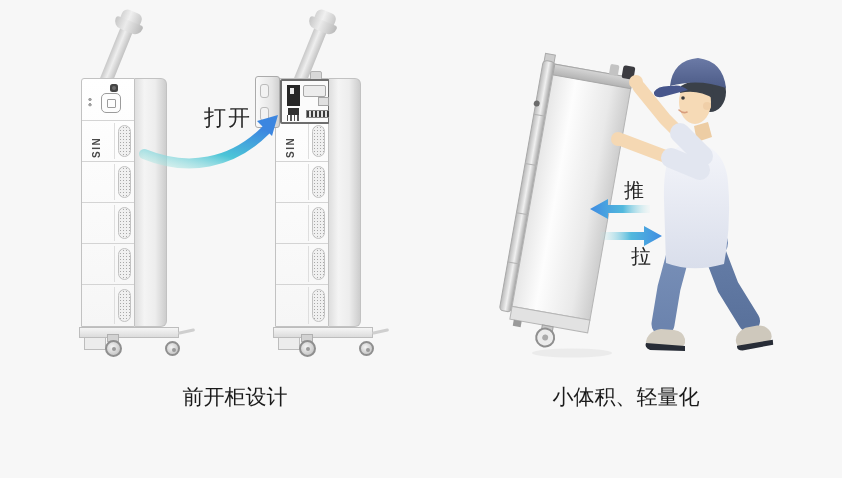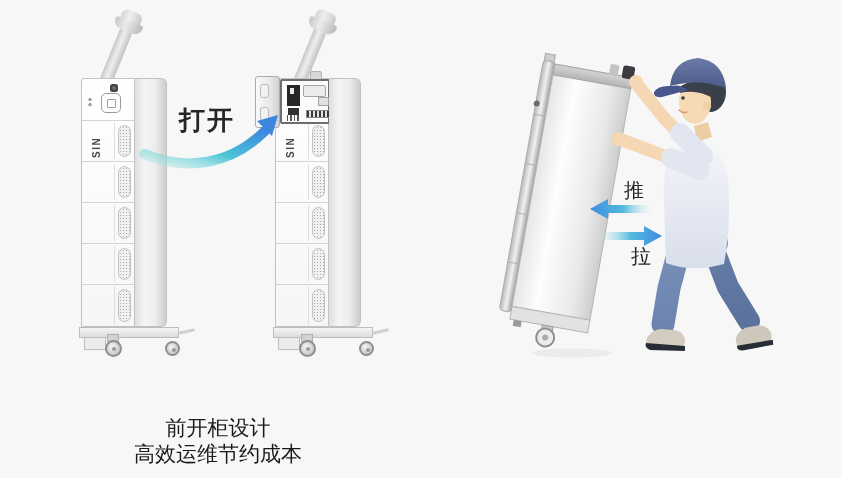--- a/index.html
+++ b/index.html
@@ -89,27 +89,27 @@
           background:linear-gradient(90deg,#fafafa,#e4e4e4 70%,#d0d0d0);
           border:1px solid #ababab; border-radius:3px; }
   .door::before { content:''; position:absolute; left:4px; top:7px; width:7px; height:12px;
           border:1px solid #bbbbbb; border-radius:3px; background:#f2f2f2; }
   .door::after  { content:''; position:absolute; left:4px; top:30px; width:7px; height:12px;
           border:1px solid #bbbbbb; border-radius:3px; background:#f2f2f2; }
 
   .open-arrow { position:absolute; left:138px; top:102px; z-index:6; }
 
   
-  .action-label { position:absolute; left:179px; top:103px; font-size:26px; color:#262626;
-                  letter-spacing:2px; font-weight:700; z-index:7; }
+  .action-label { position:absolute; left:204px; top:103px; font-size:22px; color:#262626;
+                  letter-spacing:2px; font-weight:400; z-index:7; }
   .push-label { position:absolute; left:624px; top:177px; font-size:20px; color:#262626; font-weight:500; z-index:7; }
   .pull-label { position:absolute; left:631px; top:243px; font-size:20px; color:#262626; font-weight:500; z-index:7; }
   .caption { position:absolute; top:384px; width:300px; text-align:center;
              font-size:21px; line-height:26px; font-weight:500; color:#1a1a1a; z-index:7; }
-  .caption-left  { left:68px;margin-top:31px; }
+  .caption-left  { left:85px; }
   .caption-right { left:476px; }
 
   .scene-right-svg { position:absolute; left:460px; top:40px; z-index:2; }
 </style>
 </head>
 <body>
 
 <div class="stage">
 
   <section>
@@ -203,21 +203,20 @@
       <div class="cab-base"></div>
       <div class="bracket"></div>
       <div class="fork"></div>
       <div class="wheel w1"></div>
       <div class="wheel w2"></div>
       <div class="lever"></div>
     </div>
 
     <div class="caption caption-left">
       <div>前开柜设计</div>
-      <div>高效运维节约成本</div>
     </div>
   </section>
 
   <section>
     <svg class="scene-right-svg" width="340" height="330" viewBox="0 0 340 330">
       <defs>
         <linearGradient id="cabFace" x1="0" y1="0" x2="1" y2="0">
           <stop offset="0" stop-color="#e7e7e7"></stop>
             <stop offset="0.3" stop-color="#fdfdfd"></stop>
           <stop offset="0.75" stop-color="#e9e9e9"></stop>
@@ -310,16 +309,17 @@
         <path d="M240,114 L205,79 L179,47" stroke="#f5d8b3" stroke-width="13" fill="none" stroke-linecap="round" stroke-linejoin="round"></path>
         <circle cx="176" cy="42" r="7" fill="#f5d8b3"></circle>
         <path d="M243,116 L220,93" stroke="#e2e6f0" stroke-width="20" stroke-linecap="round"></path>
       </g>
     </svg>
 
     <div class="push-label">推</div>
     <div class="pull-label">拉</div>
 
     <div class="caption caption-right">
+      <div>小体积、轻量化</div>
     </div>
   </section>
 
 </div>
 
 </body></html>

